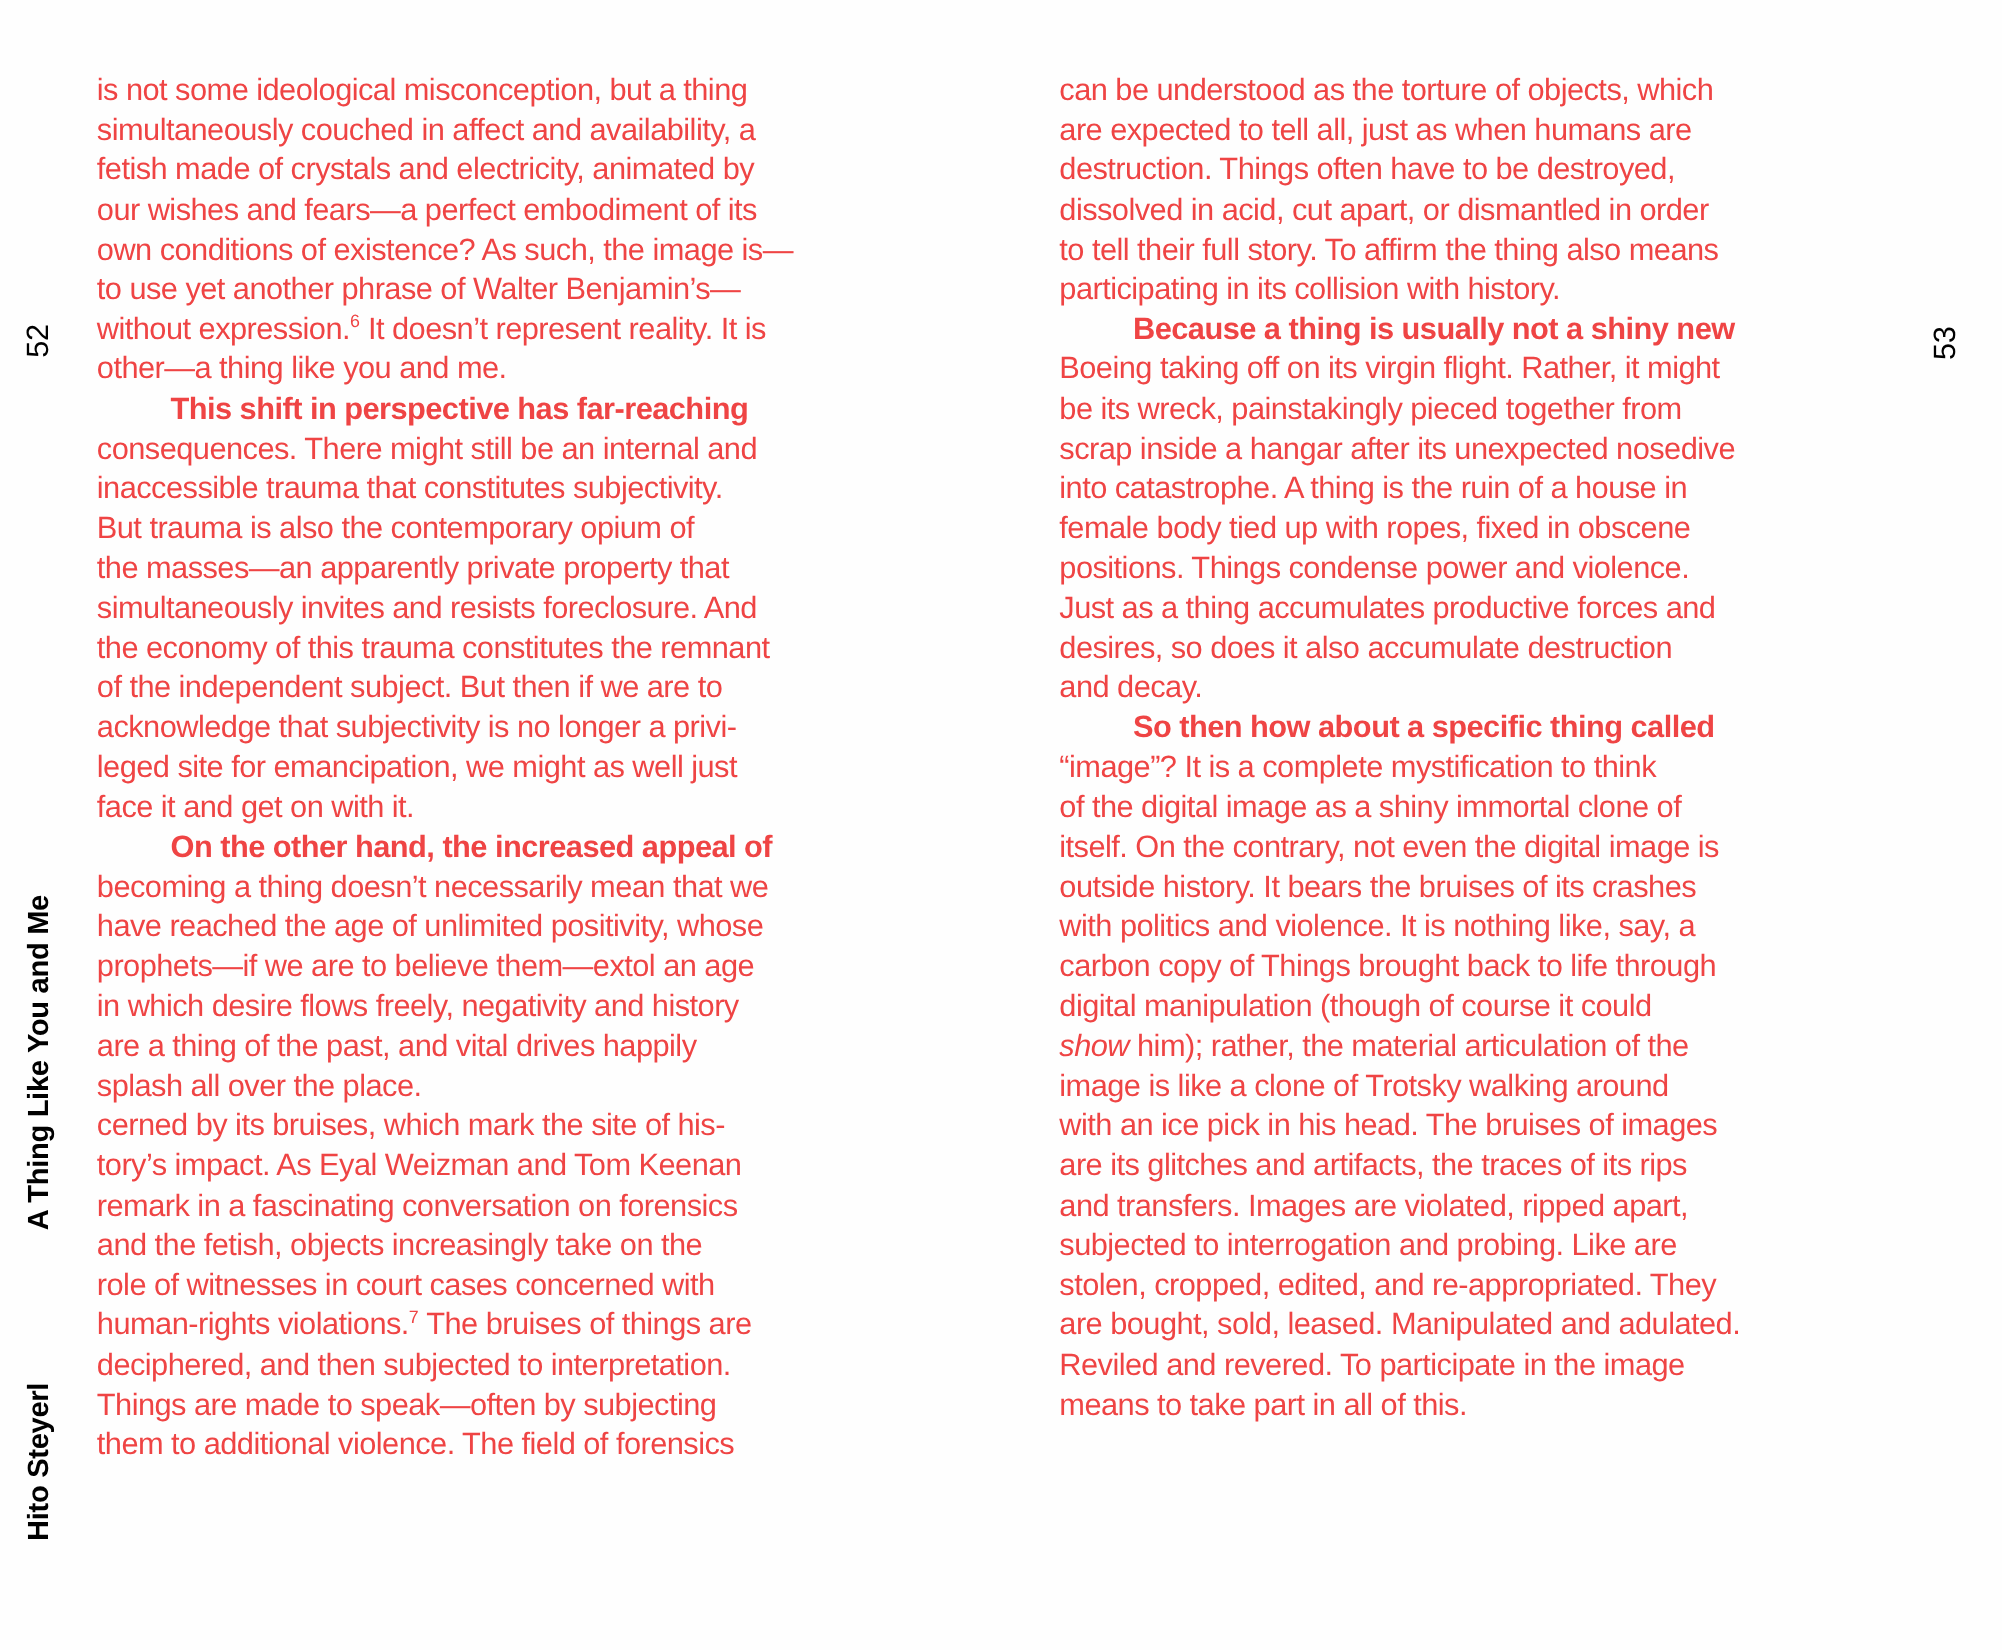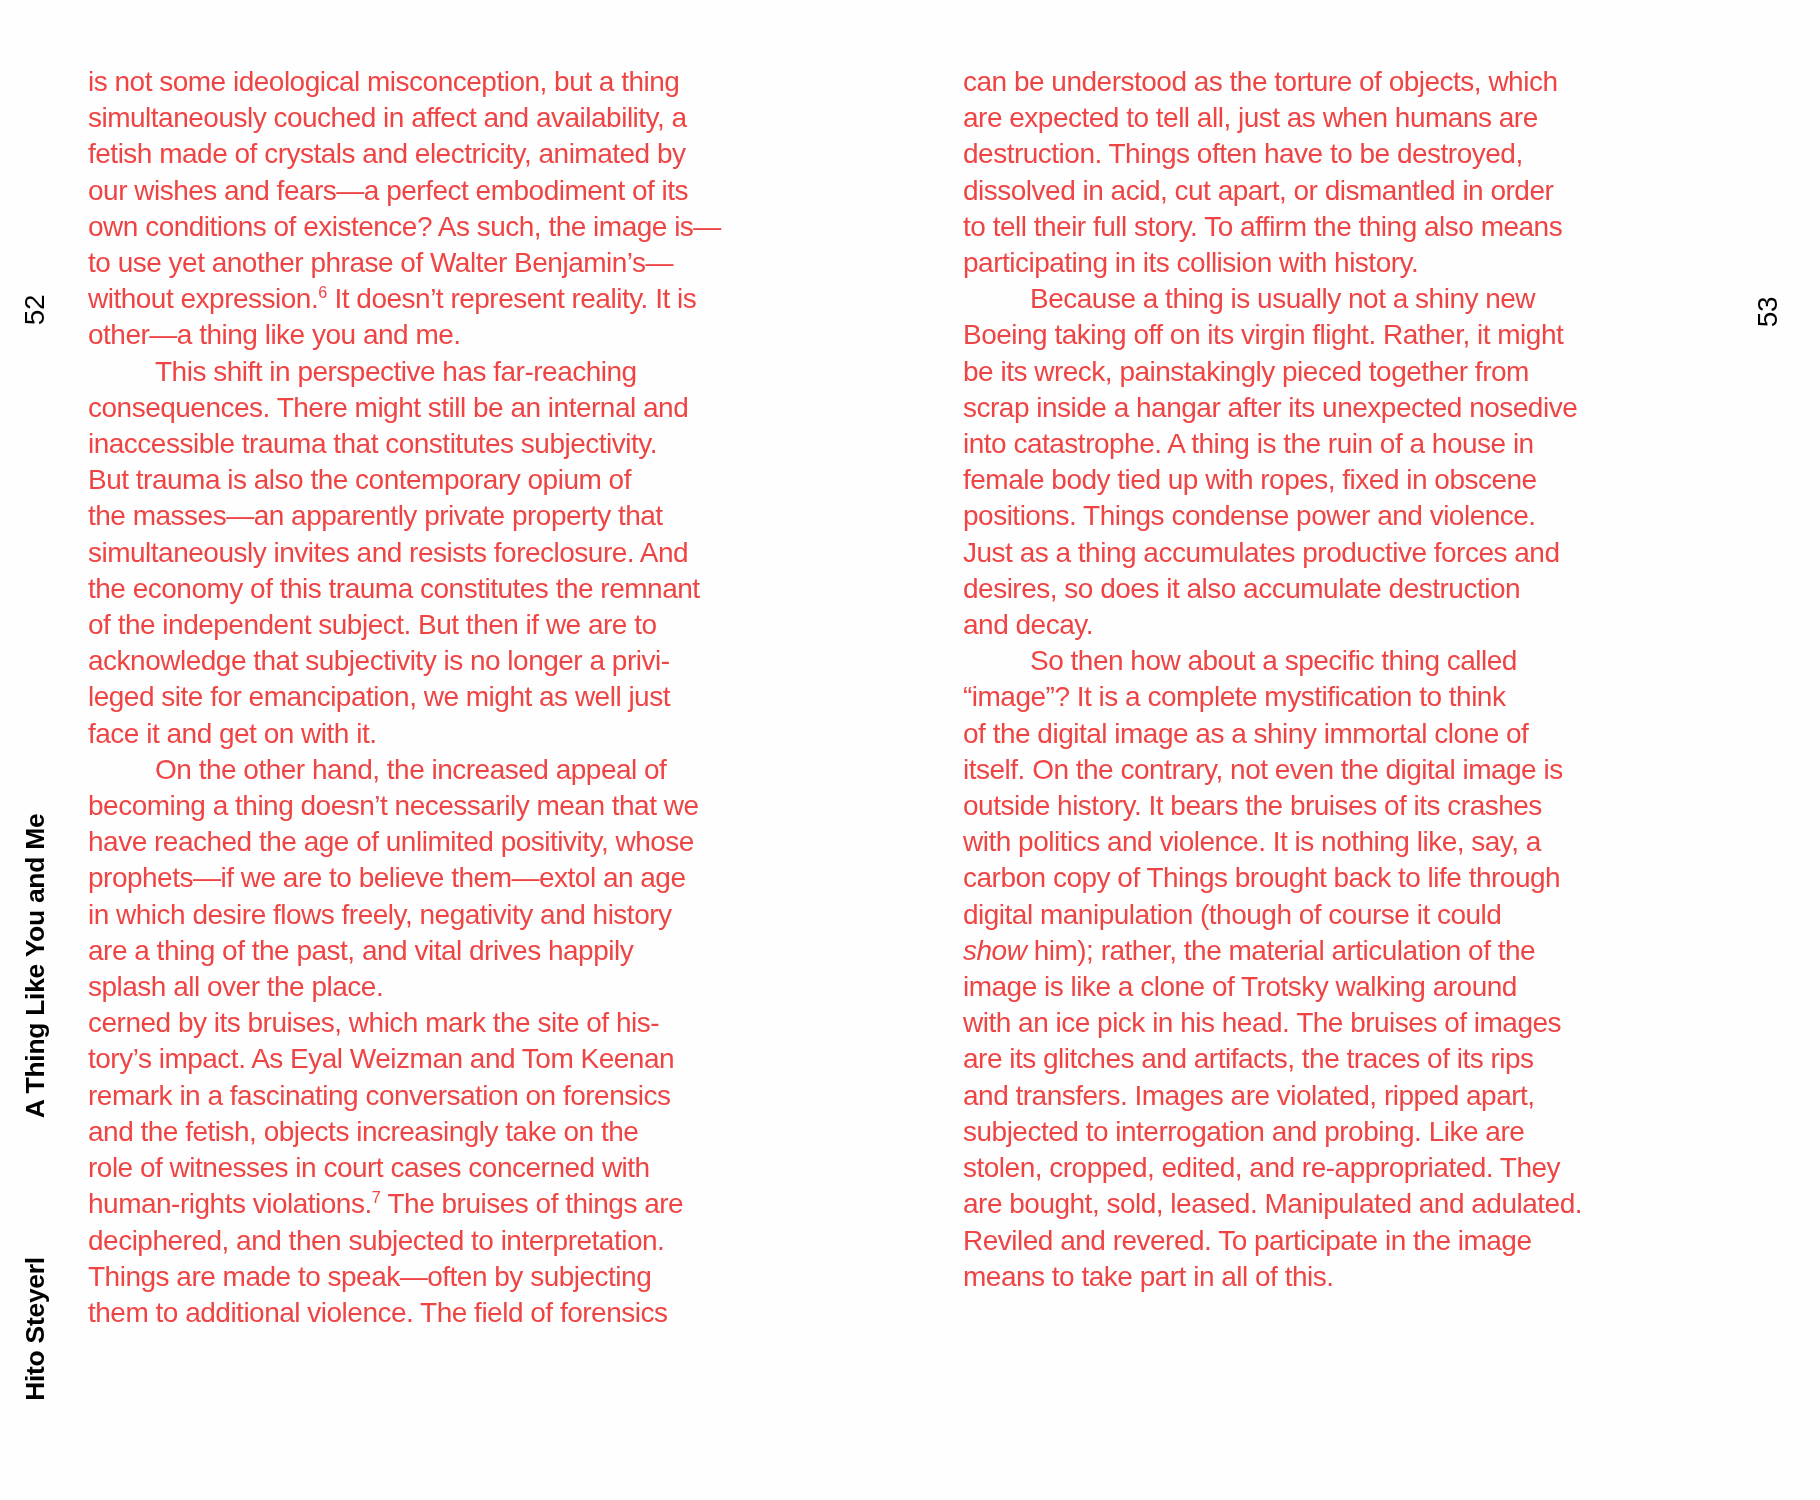--- a/index.html
+++ b/index.html
@@ -24,20 +24,21 @@
     letter-spacing: -0.5px;
     color: #ef4444;
   }
   .col-left  { left: 88px;   width: 700px; }
   .col-right { left: 963px; width: 700px; }
   .line {
     white-space: nowrap;
   }
   .line.indent {
     padding-left: 67px;
+    font-weight: bold;
   }
   .line sup {
     font-size: 0.58em;
     line-height: 0;
     vertical-align: super;
     letter-spacing: 0;
   }
   .line i {
     font-style: italic;
   }

